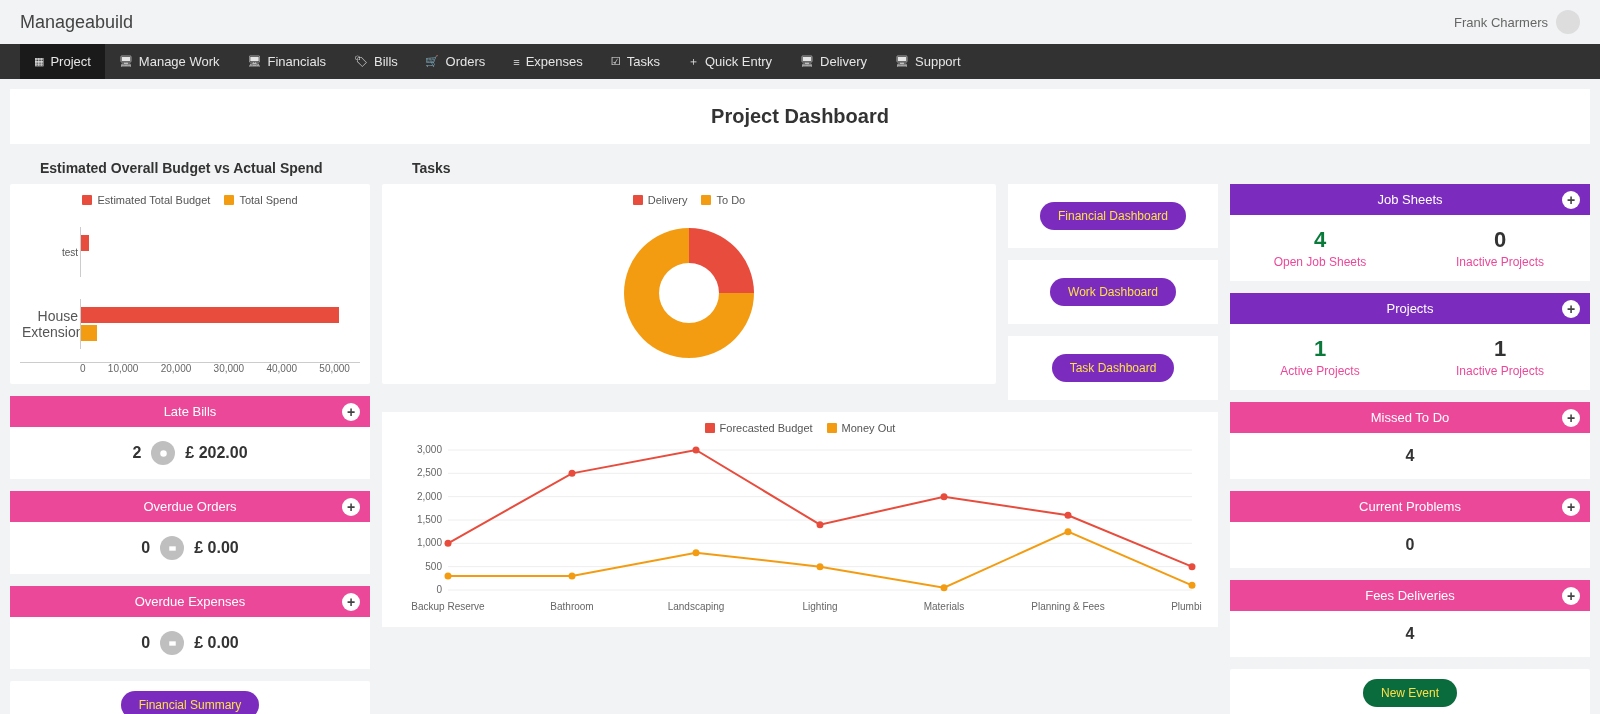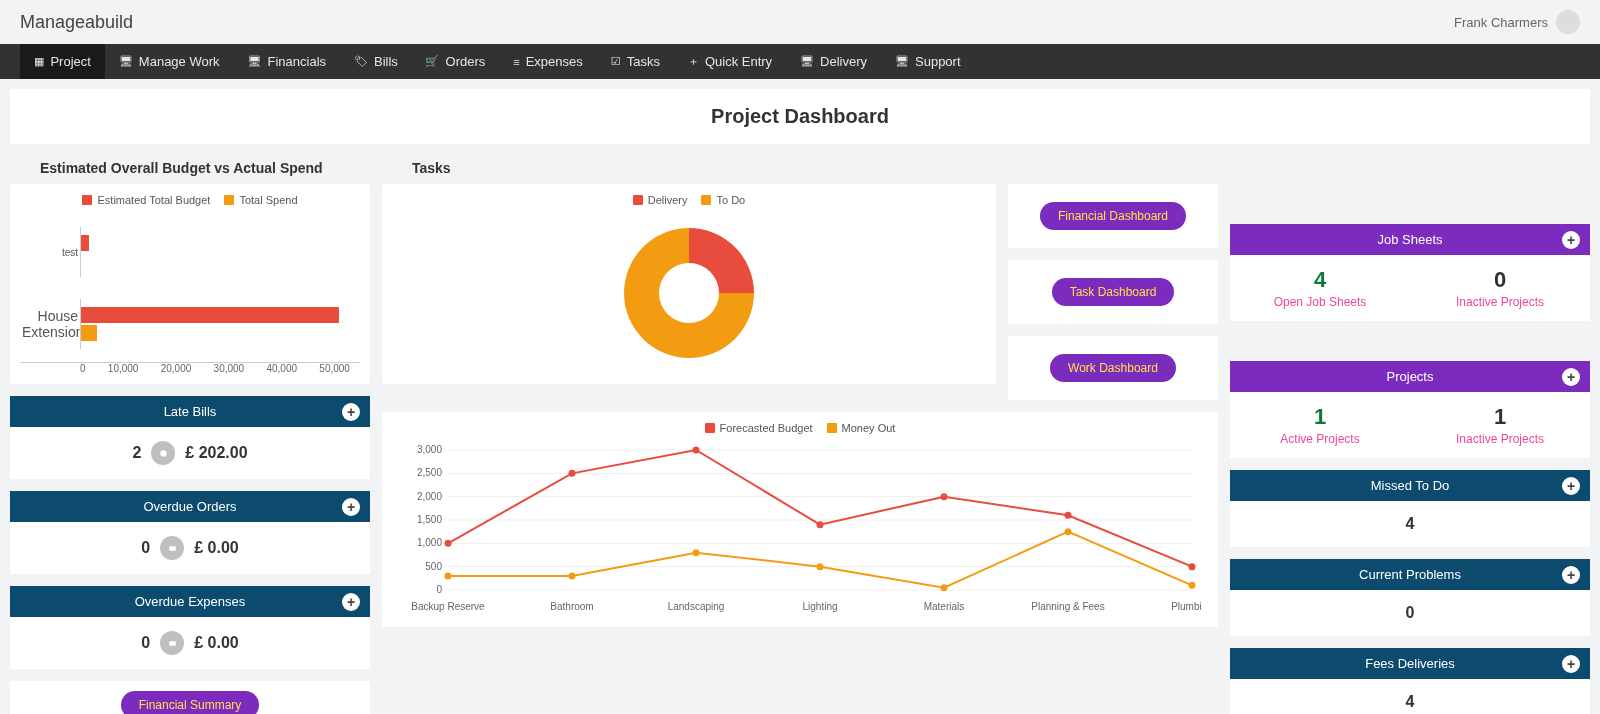--- a/index.html
+++ b/index.html
@@ -51,26 +51,26 @@
 .row { display: flex; gap: 12px; }
 
 .card { background: #fff; border-radius: 2px; padding: 10px; margin-bottom: 12px; }
 .card.chart { height: 200px; display: flex; flex-direction: column; }
 
 .legend { display: flex; justify-content: center; gap: 14px; font-size: 11px; margin-bottom: 6px; color:#555;}
 .legend-item { display: flex; align-items: center; gap: 5px; }
 .sw { width: 10px; height: 10px; border-radius: 1px; }
 
 .stat-header {
-  background: #0c4a6e; color: #fff; text-align: center;
+  background: #ec4899; color: #fff; text-align: center;
   padding: 8px; font-size: 13px; position: relative;
 }
 .stat-header .plus-icon { position: absolute; right: 10px; top: 50%; transform: translateY(-50%); }
 .plus-icon { width: 18px; height: 18px; background: #fff; color:#444; border-radius: 50%; display:inline-flex; align-items:center; justify-content:center; font-weight:700; font-size:14px; }
-.purple-header { background: #7b2cbf; margin-top: 40px; }
+.purple-header { background: #7b2cbf; }
 .stat-card { background: #fff; margin-bottom: 12px; }
 .stat-body {
   display: flex; align-items: center; justify-content: center; gap: 10px;
   padding: 14px; font-weight: 700; font-size: 16px; color: #333;
 }
 .stat-body .icon-circ { width: 24px; height:24px; background:#bfbfbf; border-radius:50%; display:inline-flex; align-items:center; justify-content:center; }
 .stat-body .icon-circ svg { width:13px; height:13px; fill:#fff;}
 
 .two-stats { display:flex; }
 .two-stats > div { flex:1; text-align:center; padding:12px; }
@@ -272,22 +272,22 @@
             <div class="donut-wrap" id="donut-tasks">
                 <div style="width:130px;height:130px;border-radius:50%;background:conic-gradient(#e74c3c -90deg 90deg,#f39c12 90deg 270deg);display:flex;align-items:center;justify-content:center">
                   <div style="width:60px;height:60px;border-radius:50%;background:#fff"></div>
                 </div>
               </div>
           </div>
         </div>
         <div style="width:210px">
           <div class="section-title">&nbsp;</div>
           <div class="dashbtn-card"><button class="pill-btn">Financial Dashboard</button></div>
+          <div class="dashbtn-card"><button class="pill-btn">Work Dashboard</button></div>
           <div class="dashbtn-card"><button class="pill-btn">Task Dashboard</button></div>
-          <div class="dashbtn-card"><button class="pill-btn">Work Dashboard</button></div>
         </div>
       </div>
 
       <div class="linechart-card">
         <div class="legend">
           <div class="legend-item">
               <span class="sw" style="background:#e74c3c"></span>
               <span>Forecasted Budget</span>
             </div>
           <div class="legend-item">

